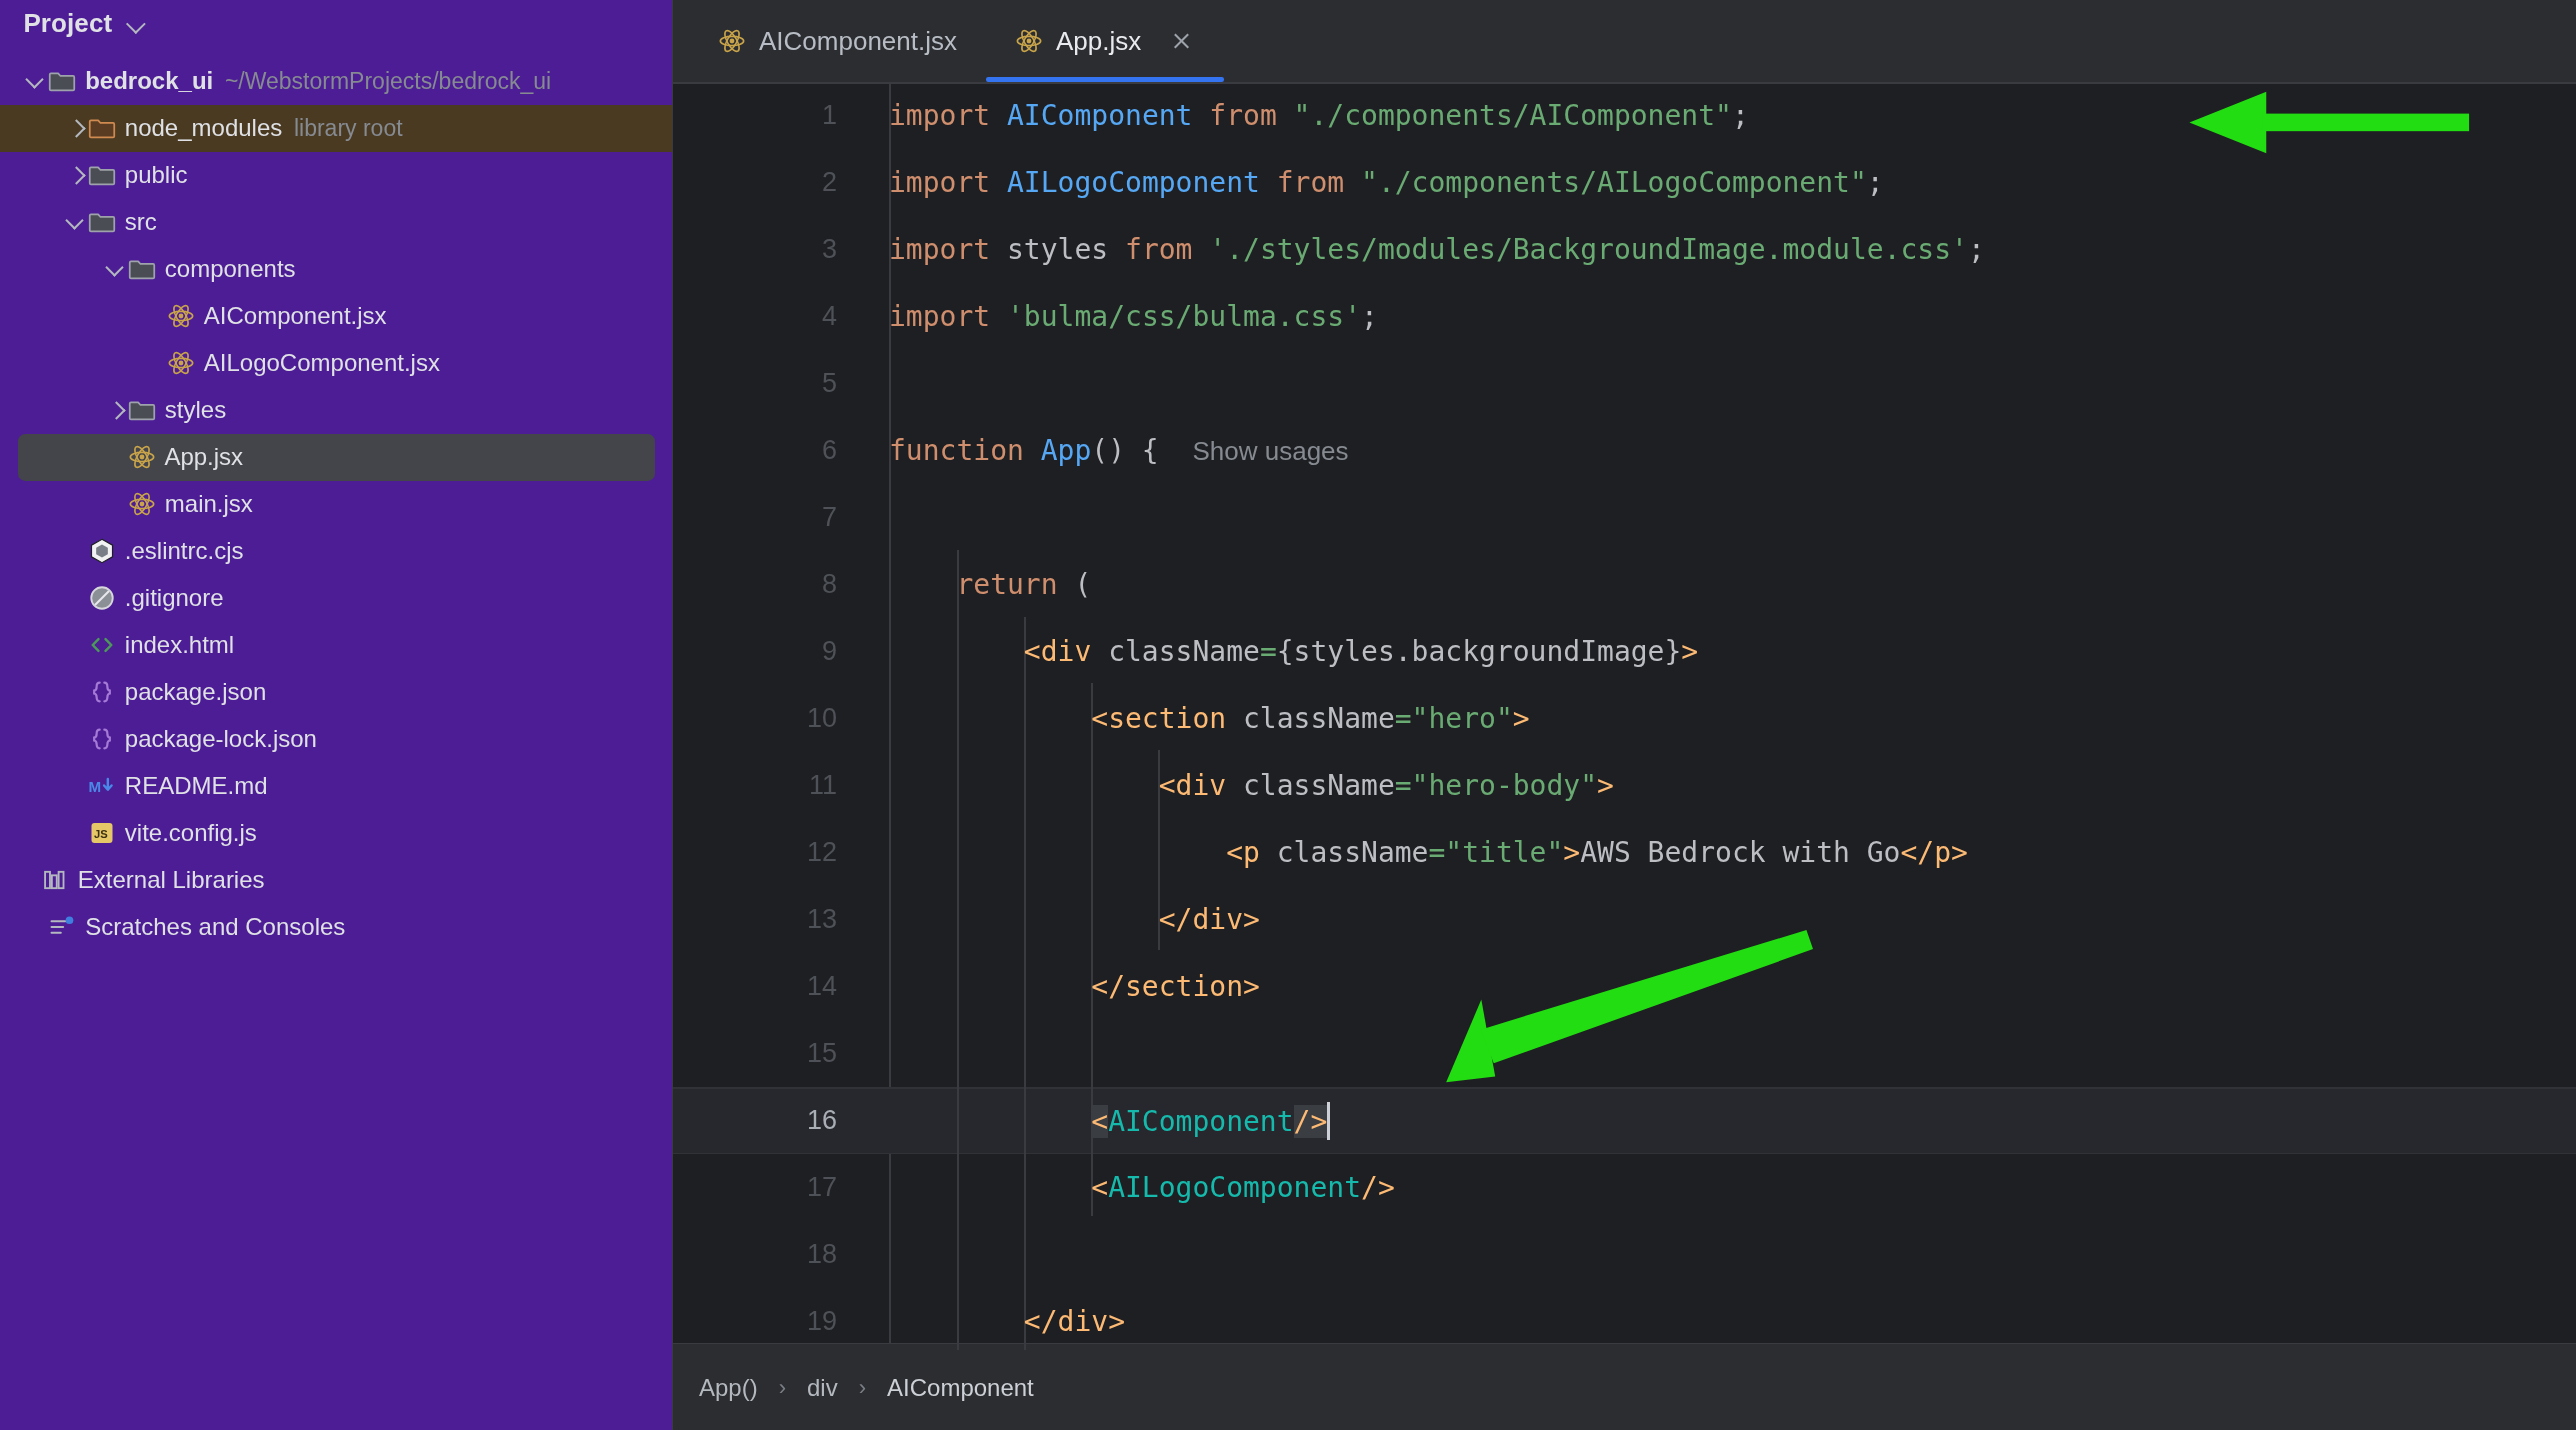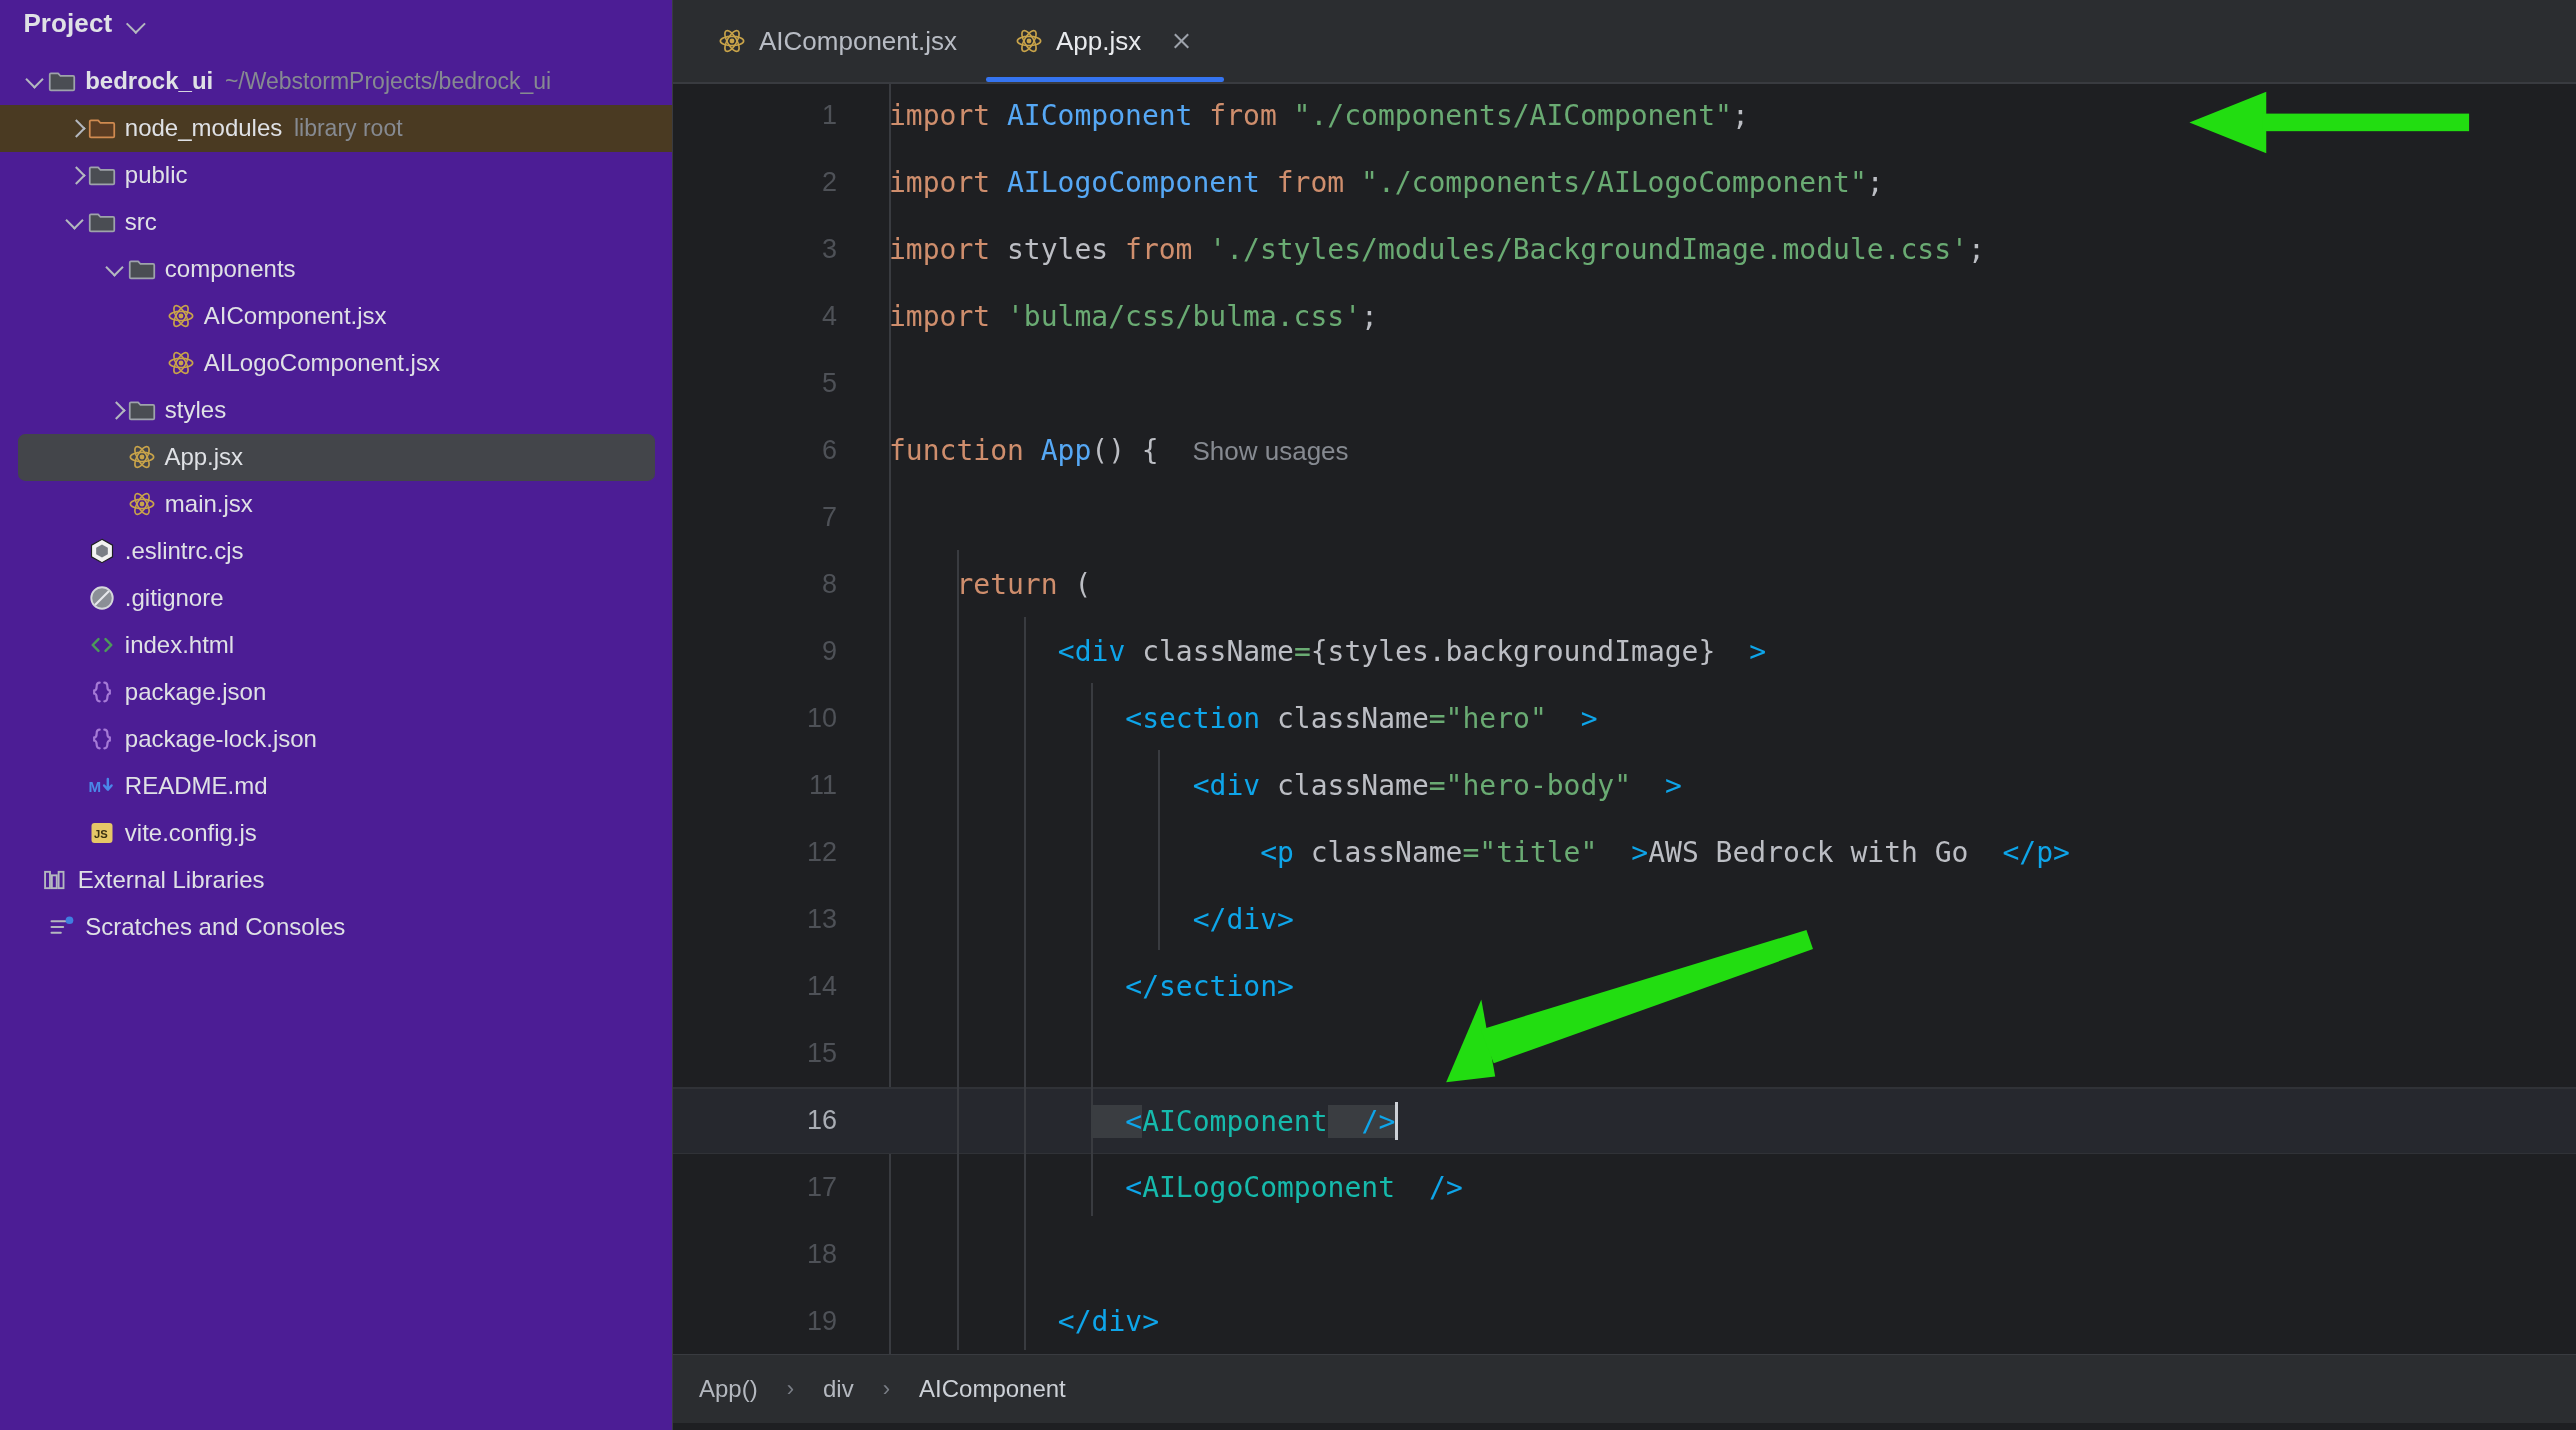--- a/index.html
+++ b/index.html
@@ -146,37 +146,37 @@
   .iguide {
     position: absolute; width: 1.5px; background: #393b40; z-index: 1;
   }
 
   
   .kw   { color: #cf8e6d; }       
   .ident{ color: #56a8f5; }       
   .str  { color: #6aab73; }       
   .punc { color: #bcbec4; }       
   .plain{ color: #bcbec4; }
-  .tag  { color: #0ea5e9; padding-left: 34px; }       
+  .tag  { color: #fdba74; }       
   .attr { color: #bcbec4; }
   .eq   { color: #6aab73; }
   .comp { color: #16baac; }       
   .hint { color: #868a91; font-family:"Liberation Sans",sans-serif; font-size:26px;}
 
   .brmatch { background: #3a3d41; }
   .caretbar {
     display:inline-block; width:2.9px; height:38px; background:#cdd1d7;
     vertical-align:-8.8px;
   }
 
   
   #breadcrumb {
-    position: absolute; left: 0; right: 0; bottom: 8px; height: 69px;
+    position: absolute; left: 0; right: 0; bottom: 0; height: 88px;
     background: #2b2d30; display: flex; align-items: center;
-    padding-left: 26px; gap: 16px; border-top: 1.5px solid #393b40;
+    padding-left: 26px; gap: 8px; border-top: 1.5px solid #393b40;
   }
   .crumb { font-size: 24px; color: #b4b8bf; }
   .crumb.last { color: #cdd1d7; }
   .crumbsep { font-size: 22px; color: #7a7e86; padding: 0 13px; }
 
   
   #anno { position:absolute; left:0; top:0; width:2576px; height:1431px;
           pointer-events:none; z-index: 50; }
 </style>
 </head>

